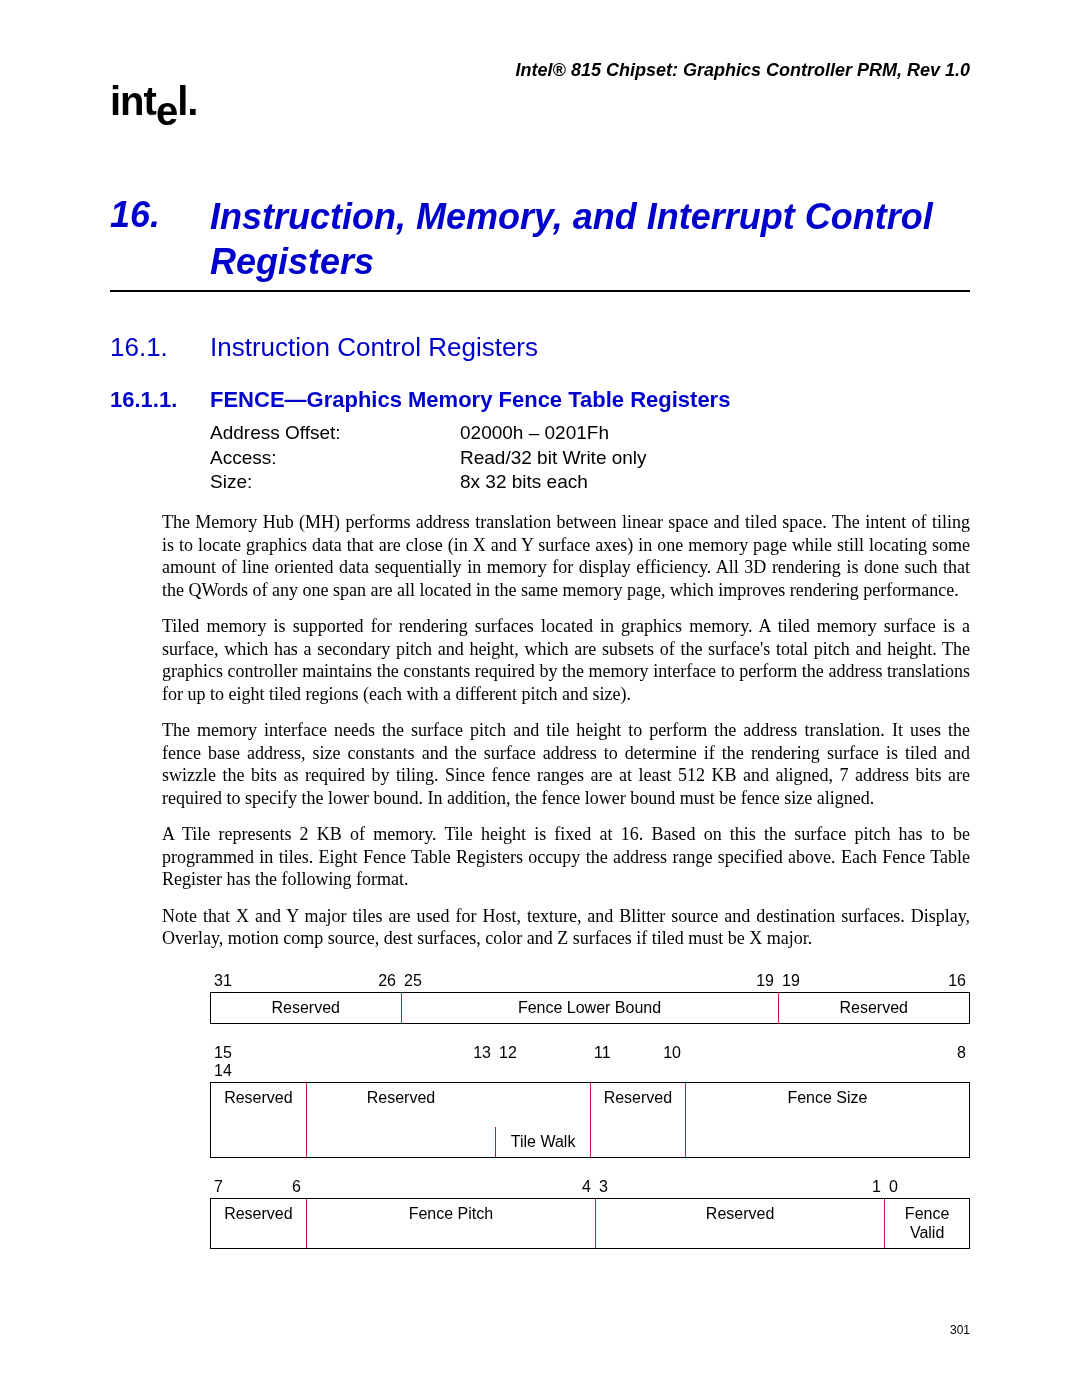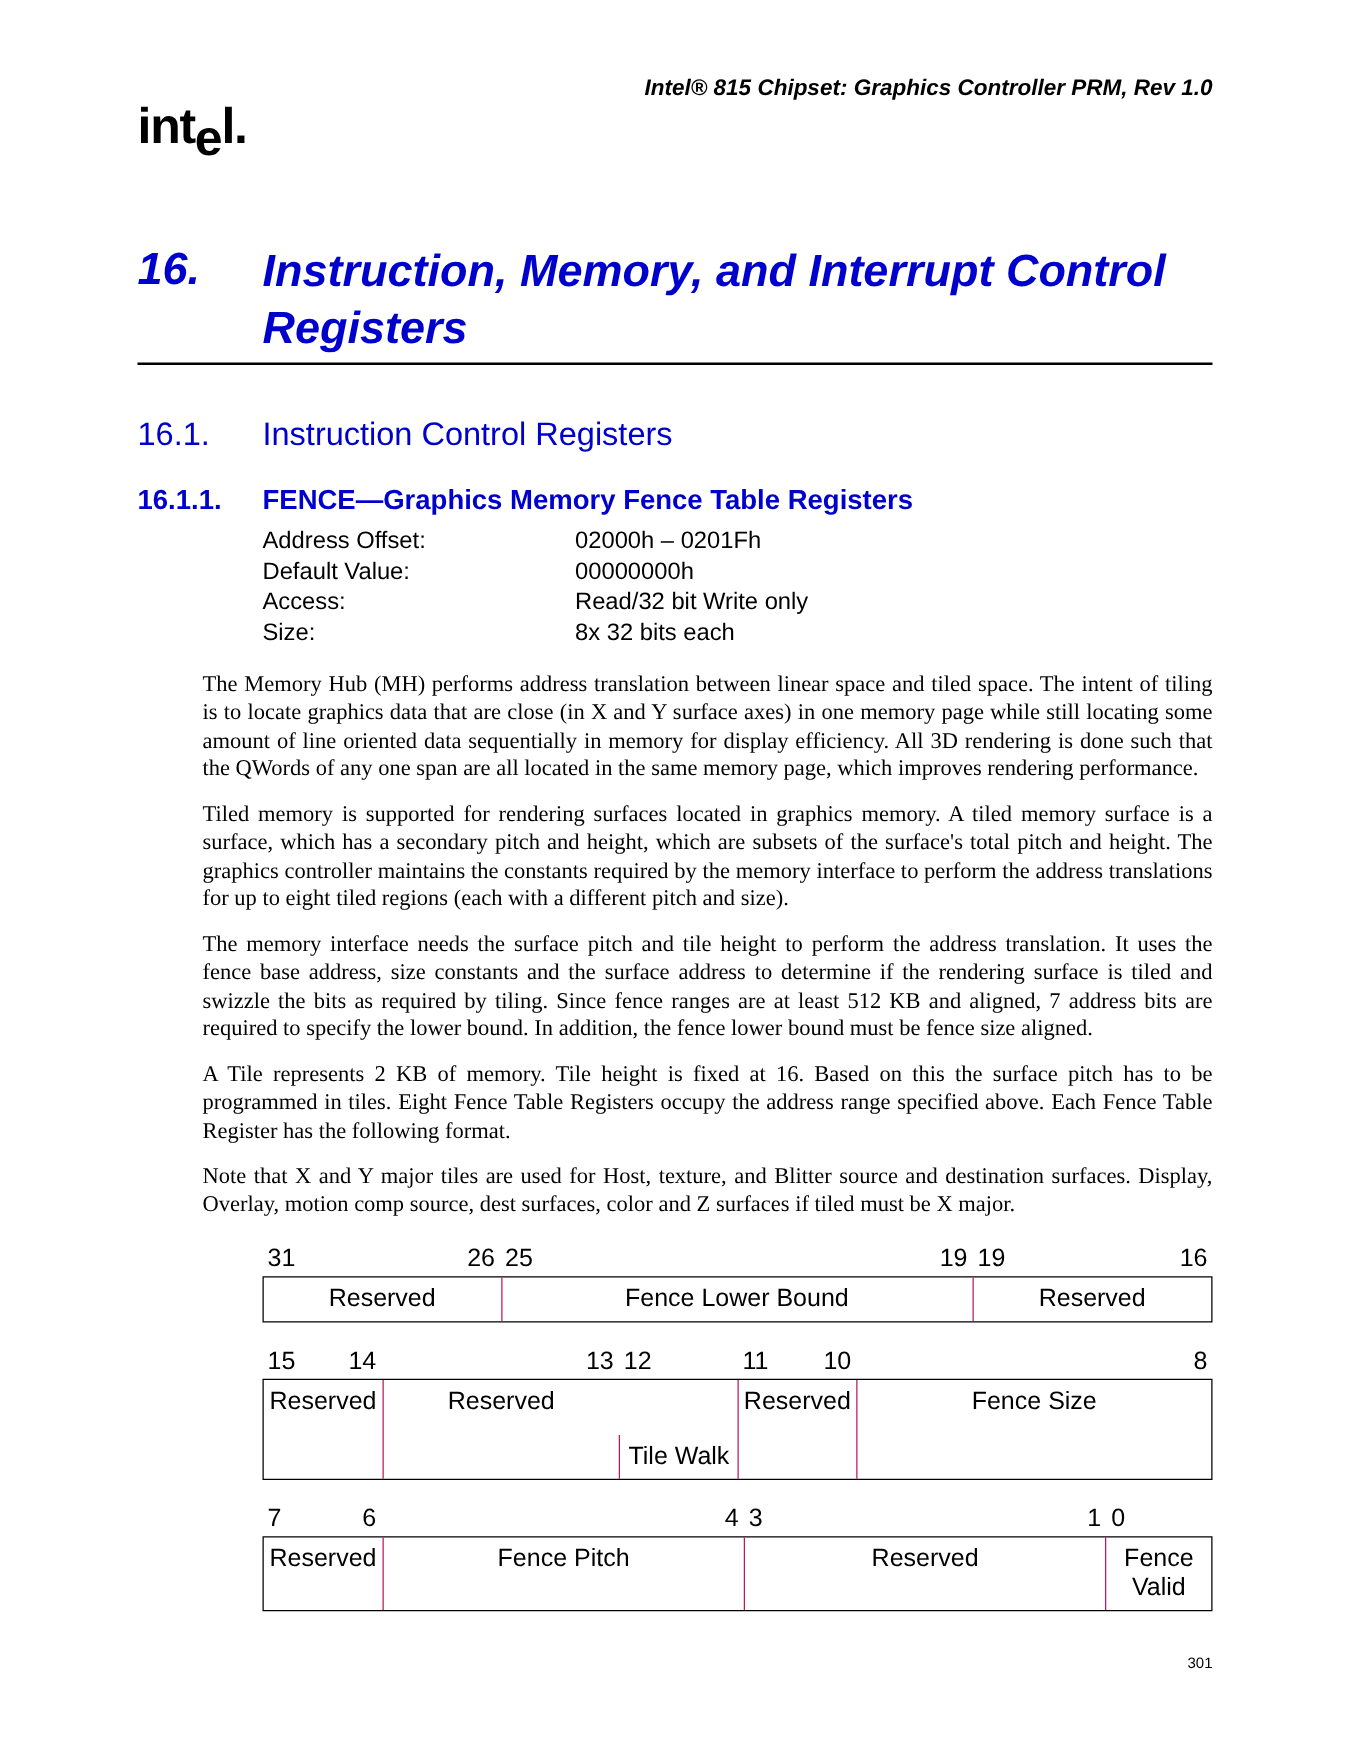--- a/index.html
+++ b/index.html
@@ -94,21 +94,21 @@
     margin-left: 52px;
     font-size: 18px;
     line-height: 1.25;
     text-align: justify;
     margin-bottom: 14px;
   }
   .diagram {
     margin-left: 100px;
     margin-top: 20px;
     font-family: Arial, Helvetica, sans-serif;
-    font-size: 20px;
+    font-size: 16px;
   }
   .bits-row, .fields-row {
     display: flex;
     width: 760px;
   }
   .fields-row {
     border: 1px solid #000;
     margin-bottom: 18px;
   }
   .bits-row > div {
@@ -155,24 +155,20 @@
     <div class="h3-num">16.1.1.</div>
     <div class="h3-title">FENCE—Graphics Memory Fence Table Registers</div>
   </div>
 
   <div class="reg-table">
     <div class="row">
         <div class="label">Address Offset:</div>
         <div>02000h – 0201Fh</div>
       </div>
     <div class="row">
-        <div class="label">Default Value:</div>
-        <div>00000000h</div>
-      </div>
-    <div class="row">
         <div class="label">Access:</div>
         <div>Read/32 bit Write only</div>
       </div>
     <div class="row">
         <div class="label">Size:</div>
         <div>8x 32 bits each</div>
       </div>
   </div>
 
   <p class="para">The Memory Hub (MH) performs address translation between linear space and tiled space. The intent of tiling is to locate graphics data that are close (in X and Y surface axes) in one memory page while still locating some amount of line oriented data sequentially in memory for display efficiency. All 3D rendering is done such that the QWords of any one span are all located in the same memory page, which improves rendering performance.</p>
@@ -195,21 +191,21 @@
           <span>19</span>
           <span>16</span>
         </div>
       </div>
     <div class="fields-row" id="fields-row-1">
         <div style="width: 190px;">Reserved</div>
         <div style="width: 378px;">Fence Lower Bound</div>
         <div style="width: 192px;">Reserved</div>
       </div>
     <div class="bits-row" id="bits-row-2">
-        <div style="width: 95px;">
+        <div style="width: 95px; flex-direction: column;">
           <span>15</span>
           <span>14</span>
         </div>
         <div style="width: 190px;">
           <span></span>
           <span>13</span>
         </div>
         <div style="width: 95px;">
           <span>12</span>
           <span></span>

